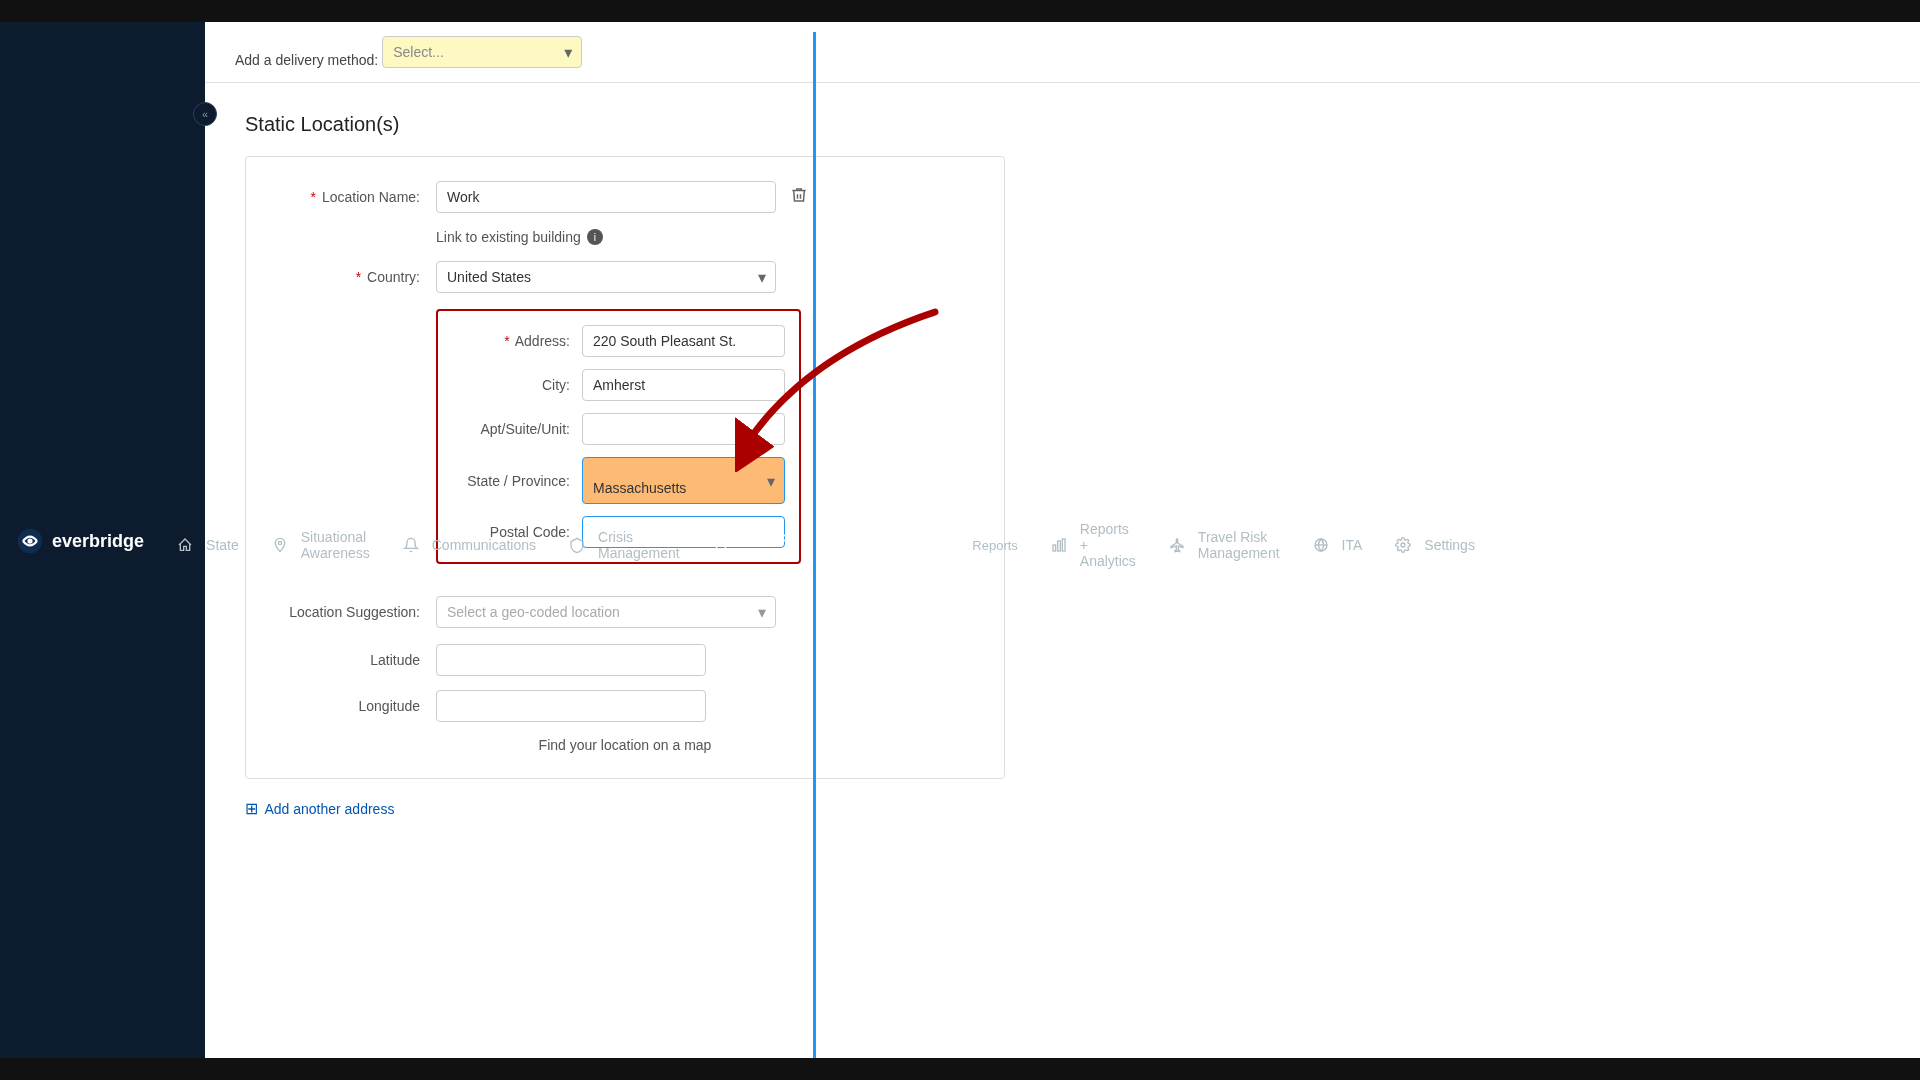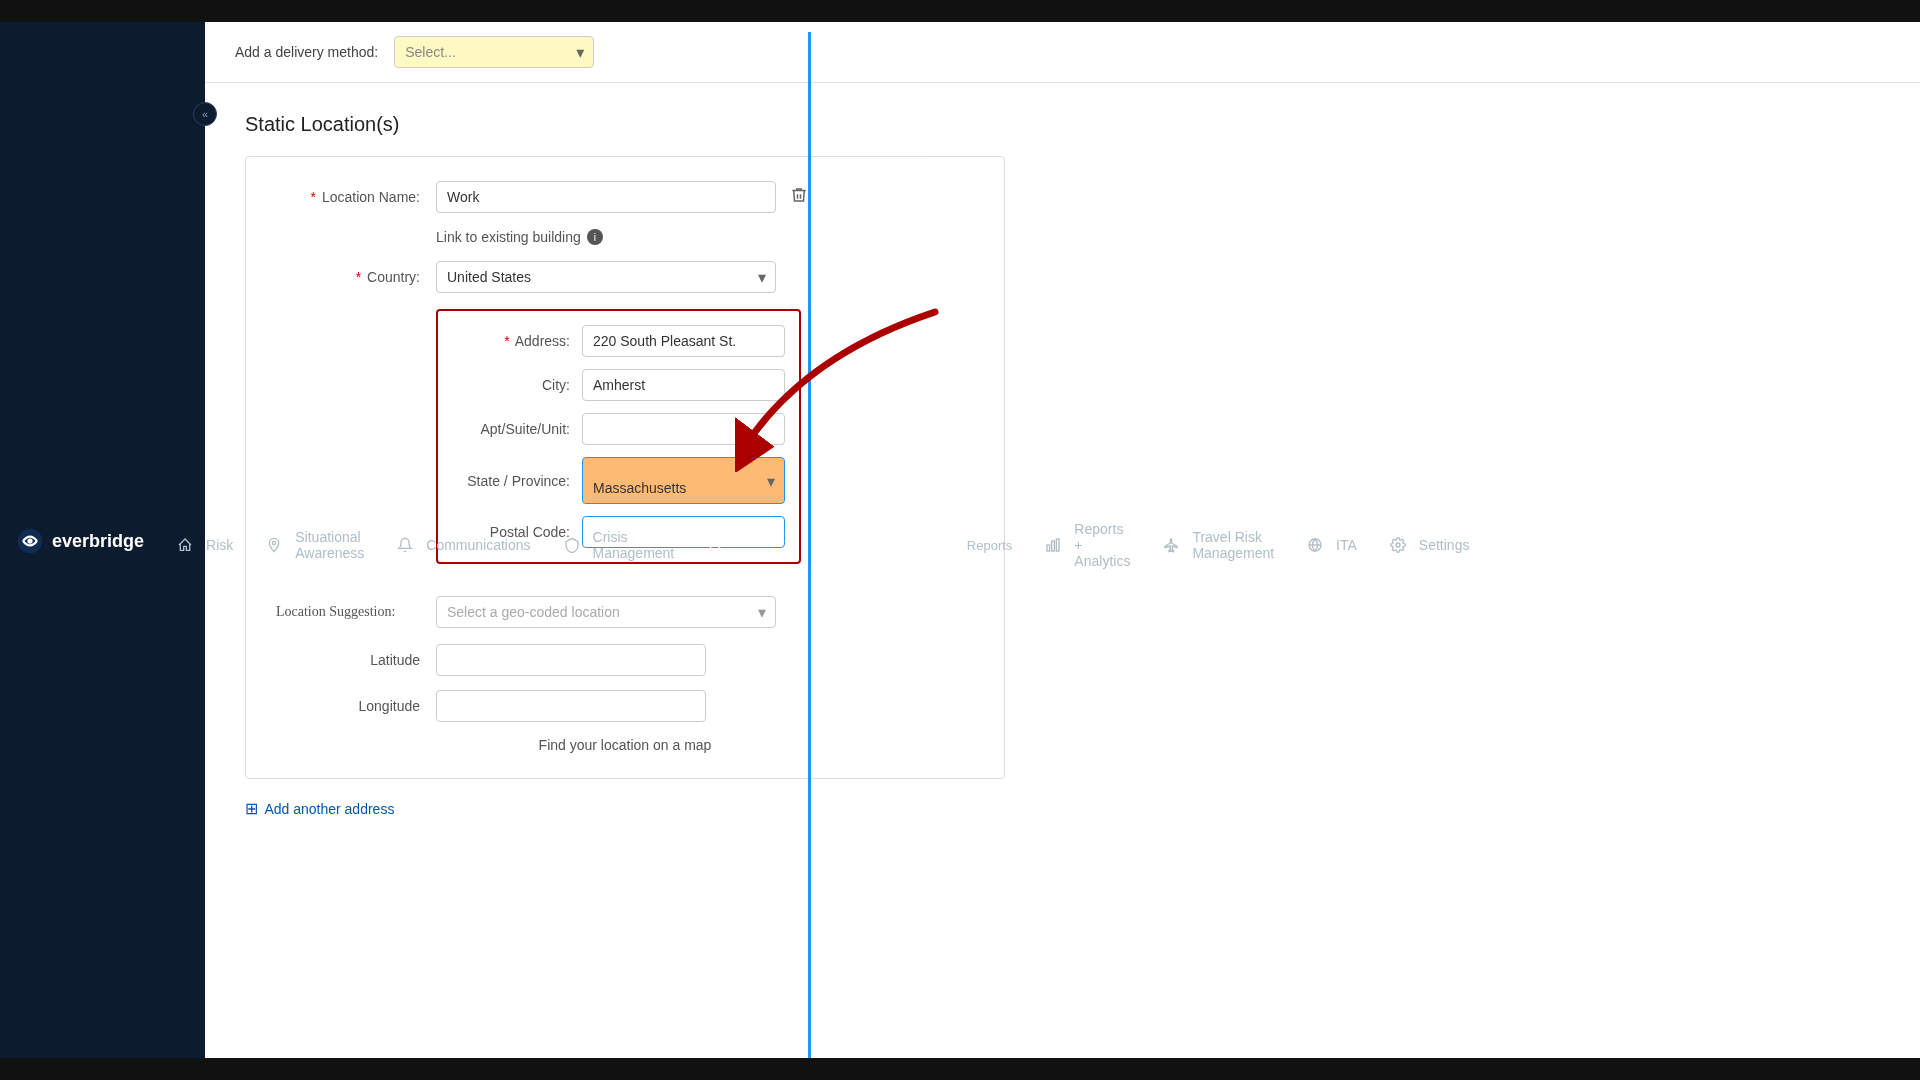--- a/index.html
+++ b/index.html
@@ -20,21 +20,21 @@
     .sidebar-item { display: flex; align-items: center; gap: 12px; padding: 11px 16px; color: #b0bec5; cursor: pointer; font-size: 14px; font-weight: 400; transition: background 0.15s; }
     .sidebar-item.active-parent { color: white; }
     .sidebar-item .icon { width: 18px; height: 18px; display: flex; align-items: center; justify-content: center; flex-shrink: 0; }
     .sidebar-sub-item { display: flex; align-items: center; padding: 9px 16px 9px 46px; color: #b0bec5; cursor: pointer; font-size: 13px; }
     .sidebar-sub-item.active { color: white; border-left: 3px solid #2196F3; padding-left: 43px; background: rgba(255,255,255,0.05); }
 
     
     .main-content { flex: 1; background: white; overflow-y: auto; padding: 0; }
 
     
-    .delivery-row { display: flex; align-items: center; gap: 16px; padding: 14px 4px 14px 30px; border-bottom: 1px solid #e0e0e0; background: white; }
+    .delivery-row { display: flex; align-items: flex-end; gap: 4px; padding: 14px 4px 14px 30px; border-bottom: 1px solid #e0e0e0; background: white; }
     .delivery-label { font-size: 14px; color: #444; }
     .delivery-select { border: 1px solid #ccc; border-radius: 4px; padding: 7px 30px 7px 10px; font-size: 14px; color: #888; background: #fef9c3; appearance: none; width: 200px; cursor: pointer; position: relative; }
     .delivery-select-wrap { position: relative; display: inline-block; }
     .delivery-select-wrap::after { content: '▾'; position: absolute; right: 10px; top: 50%; transform: translateY(-50%); color: #666; pointer-events: none; }
 
     .page-content { padding: 30px 40px; }
 
     
     .section-title { font-size: 20px; font-weight: 500; color: #222; margin-bottom: 20px; }
 
@@ -63,21 +63,21 @@
     .address-label { width: 130px; flex-shrink: 0; font-size: 14px; color: #555; text-align: right; padding-right: 12px; }
     .address-label .required { color: #c00; margin-right: 2px; }
     .address-control { flex: 1; border: 1px solid #ccc; border-radius: 4px; padding: 7px 10px; font-size: 14px; color: #333; background: white; }
     .address-control.highlighted { border-color: #2196F3; }
     .address-select-wrap { position: relative; flex: 1; }
     .address-select { width: 100%; border: 1px solid #2196F3; border-radius: 4px; padding: 22px 30px 7px 10px; font-size: 14px; color: #333; background: #fdba74; appearance: none; cursor: pointer; }
     .address-select-wrap::after { content: '▾'; position: absolute; right: 10px; top: 50%; transform: translateY(-50%); color: #666; pointer-events: none; }
 
     
     .suggestion-row { display: flex; align-items: center; margin-bottom: 16px; }
-    .suggestion-label { width: 160px; flex-shrink: 0; font-size: 14px; color: #555; text-align: left; padding-right: 16px; font-family: Liberation Serif, serif; }
+    .suggestion-label { width: 160px; flex-shrink: 0; font-size: 14px; color: #555; text-align: right; padding-right: 16px; }
     .suggestion-select-wrap { position: relative; flex: 1; max-width: 340px; }
     .suggestion-select { width: 100%; border: 1px solid #ccc; border-radius: 4px; padding: 7px 30px 7px 10px; font-size: 14px; color: #aaa; background: white; appearance: none; cursor: pointer; }
     .suggestion-select-wrap::after { content: '▾'; position: absolute; right: 10px; top: 50%; transform: translateY(-50%); color: #999; pointer-events: none; }
 
     .lat-lon-row { display: flex; align-items: center; margin-bottom: 14px; }
     .lat-lon-label { width: 160px; flex-shrink: 0; font-size: 14px; color: #555; text-align: right; padding-right: 16px; }
     .lat-lon-control { flex: 1; border: 1px solid #ccc; border-radius: 4px; padding: 7px 10px; font-size: 14px; color: #333; background: white; max-width: 270px; }
 
     .find-map-row { text-align: center; margin-top: 10px; }
     .find-map-link { color: #555; font-size: 14px; cursor: pointer; text-decoration: none; }
@@ -116,21 +116,21 @@
       <span>«</span>
     </div>
 
     <div class="sidebar-item">
       <span class="icon">
         <svg width="16" height="16" viewBox="0 0 24 24" fill="none" stroke="#b0bec5" stroke-width="2">
             <path d="M3 12L12 3l9 9"></path>
             <path d="M5 10v10h5v-6h4v6h5V10"></path>
           </svg>
       </span>
-      <span>Risk</span>
+      <span>State</span>
     </div>
 
     <div class="sidebar-item">
       <span class="icon">
         <svg width="16" height="16" viewBox="0 0 24 24" fill="none" stroke="#b0bec5" stroke-width="2">
             <path d="M12 2C8 2 5 5 5 9c0 5 7 13 7 13s7-8 7-13c0-4-3-7-7-7z"></path>
             <circle cx="12" cy="9" r="2.5"></circle>
           </svg>
       </span>
       <span>Situational Awareness</span>

